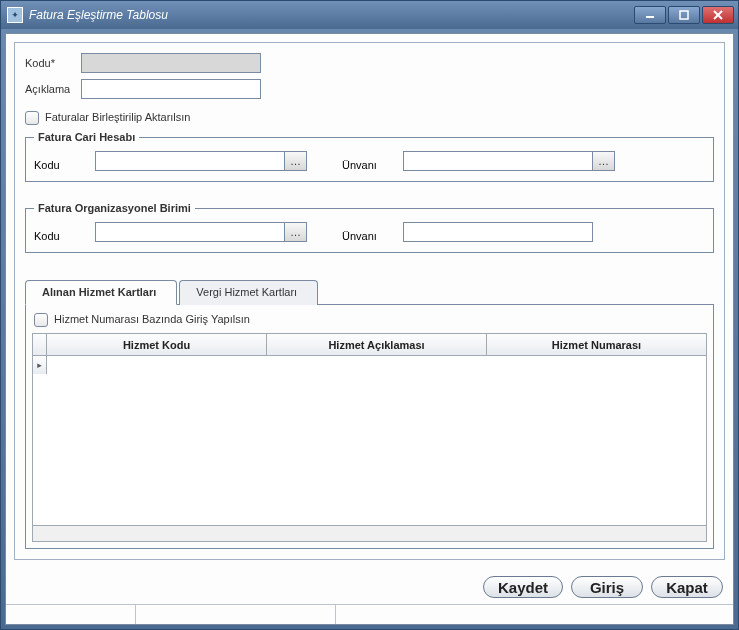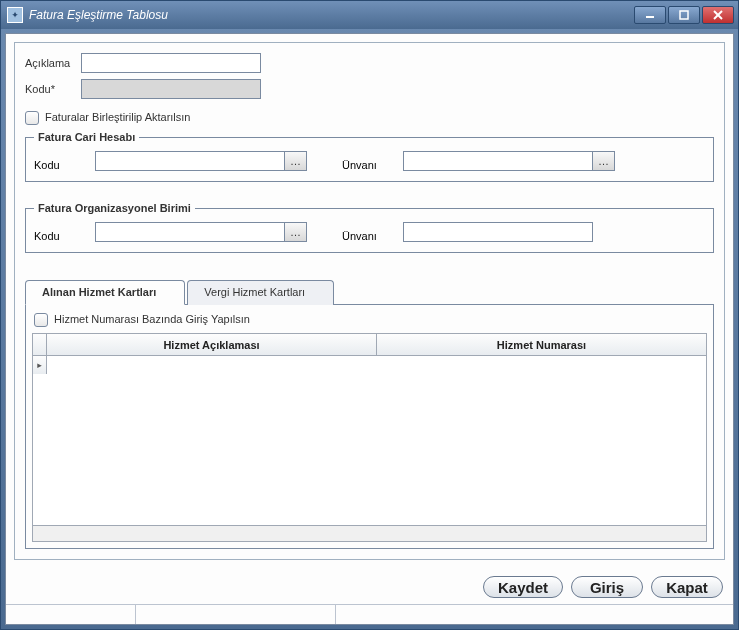--- a/index.html
+++ b/index.html
@@ -133,21 +133,21 @@
   }
   .unvani-label { margin-left: 14px; width: auto; }
   .unvani-input { width: 190px; }
   .spacer6 { height: 6px; }
   .tabs {
     display: flex;
     position: relative;
     z-index: 1;
   }
   .tab {
-    padding: 5px 28px 6px 16px;
+    padding: 5px 20px 6px 16px;
     border: 1px solid #7a8aa0;
     border-bottom: none;
     background: #eef0f4;
     color: #333;
     margin-right: 2px;
     border-radius: 4px 4px 0 0;
     cursor: pointer;
     position: relative;
     top: 1px;
   }
@@ -261,26 +261,26 @@
             <line x1="9" y1="1" x2="1" y2="9" stroke="#fff" stroke-width="2"></line>
           </svg>
       </div>
     </div>
   </div>
 
   <div class="client">
     <div class="content-panel">
 
       <div class="form-row">
+        <label>Kodu*</label>
+        <input class="text-input disabled" style="width: 180px;" readonly="" value="">
+      </div>
+      <div class="form-row">
         <label>Açıklama</label>
         <input class="text-input" style="width: 180px;" value="">
-      </div>
-      <div class="form-row">
-        <label>Kodu*</label>
-        <input class="text-input disabled" style="width: 180px;" readonly="" value="">
       </div>
 
       <div class="checkbox-row">
         <span class="chk"></span>
         <span>Faturalar Birleştirilip Aktarılsın</span>
       </div>
 
       <fieldset>
         <legend>Fatura Cari Hesabı</legend>
         <div class="fs-row">
@@ -324,20 +324,21 @@
       </div>
 
       <div class="tab-body">
         <div class="checkbox-row" style="margin:2px 0 0 2px">
           <span class="chk"></span>
           <span>Hizmet Numarası Bazında Giriş Yapılsın</span>
         </div>
         <div class="grid">
           <div class="grid-header">
             <div class="row-indicator-head"></div>
+            <div class="gh-cell">Hizmet Kodu</div>
             <div class="gh-cell">Hizmet Açıklaması</div>
             <div class="gh-cell">Hizmet Numarası</div>
           </div>
           <div class="grid-body">
             <div class="grid-row-indicator">▸</div>
           </div>
           <div class="grid-scroll"></div>
         </div>
       </div>
 

